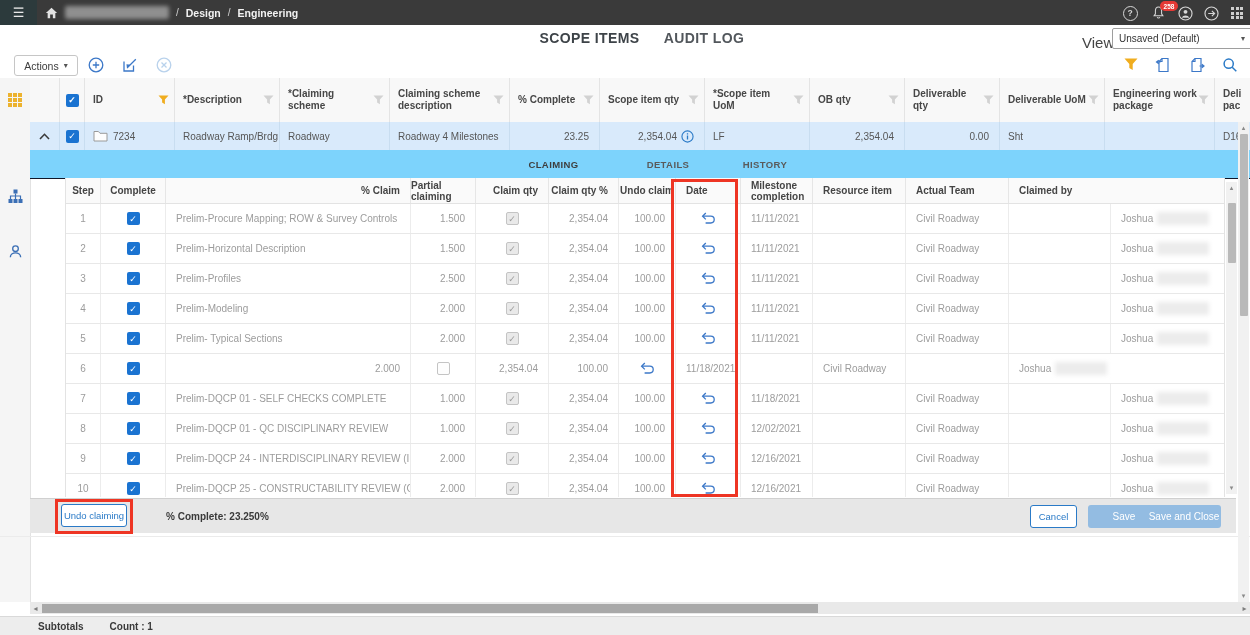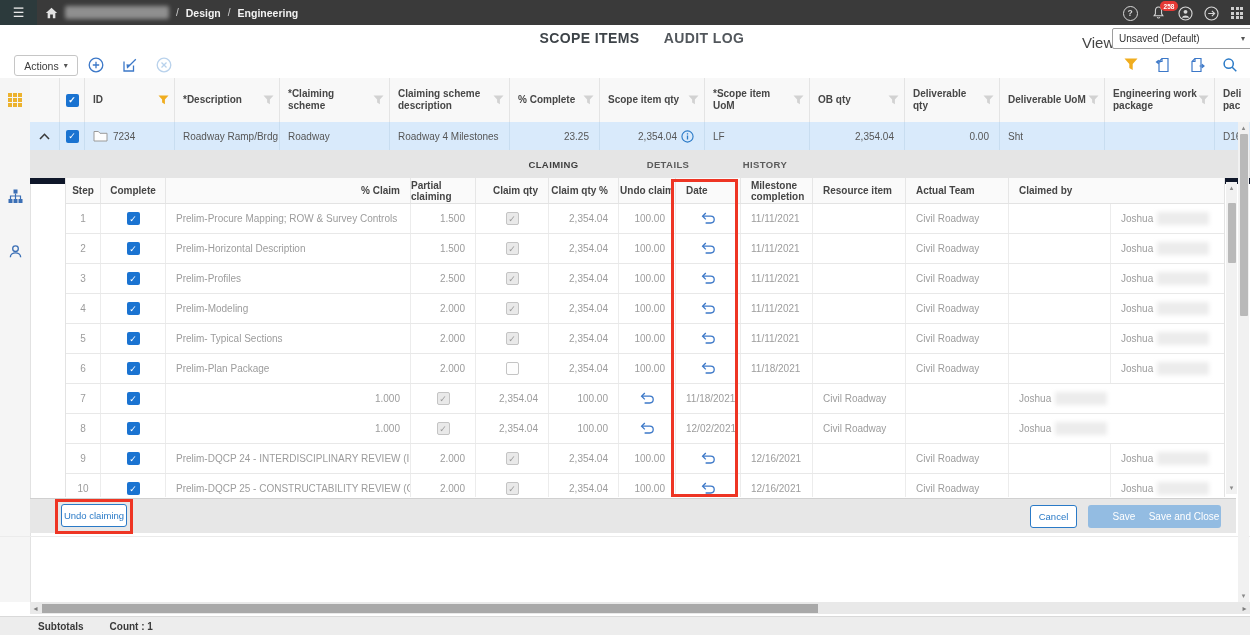--- a/index.html
+++ b/index.html
@@ -43,21 +43,21 @@
   .gridheader{left:30px;top:78px;width:1220px;height:44px;background:#f8f8f8;border-bottom:1px solid #d8d8d8;}
   .ohc{position:relative;border-right:1px solid #e4e4e4;display:flex;align-items:center;padding:0 16px 0 8px;
        font-weight:bold;color:#474747;line-height:1.2;overflow:hidden;cursor:pointer;}
   .ohc .fun{position:absolute;right:5px;top:17px;}
   .selrow{left:30px;top:122px;width:1220px;height:28px;background:#d9eafb;border-bottom:1px solid #cfe2f3;}
   .orc{border-right:1px solid rgba(100,140,180,.14);display:flex;align-items:center;padding:0 8px;
        color:#565656;overflow:hidden;white-space:nowrap;}
   .orc.rgt{justify-content:flex-end;}
   .orc.cc{justify-content:center;padding:0;}
   
-  .dtabs{left:30px;top:150px;width:1220px;height:28px;background:#e5e5e5;border-bottom:6px solid #0f172a;}
+  .dtabs{left:30px;top:150px;width:1220px;height:28px;background:#7dd3fc;border-bottom:1px solid #0f172a;}
   .dtab{top:0;height:28px;display:flex;align-items:center;justify-content:center;font-size:9.5px;font-weight:bold;
         letter-spacing:.4px;color:#5a5a5a;cursor:pointer;}
   .dtab.active{border-bottom:3px solid #2a7ac7;color:#3e3e3e;}
   .igrid{display:grid;grid-template-columns:35px 65px 245px 65px 73px 70px 57px 65px 72px 93px 103px 102px 115px;}
   .iheader{left:65px;top:178px;width:1160px;height:26px;background:#fafafa;border:1px solid #e3e3e3;border-top:none;box-sizing:border-box;}
   .ihc{border-right:1px solid #e6e6e6;display:flex;align-items:center;font-weight:bold;color:#454545;overflow:hidden;}
   .irows{left:65px;top:204px;width:1160px;height:293px;background:#fff;border-left:1px solid #e3e3e3;border-right:1px solid #e3e3e3;box-sizing:border-box;overflow:hidden;}
   .irow{height:29px;border-bottom:1px solid #e8e8e8;}
   .ic{border-right:1px solid #ececec;display:flex;align-items:center;color:#9c9c9c;overflow:hidden;white-space:nowrap;}
   .cc{justify-content:center;}
@@ -504,21 +504,20 @@
         <div class="ic lft"></div>
         <div class="ic lft">Civil Roadway</div>
         <div class="ic lft"></div>
         <div class="ic lft" style="border-right:none">Joshua<span class="redact"></span></div>
       </div>
       <div class="irow igrid">
         <div class="ic cc">6</div>
         <div class="ic cc">
           <span class="cb on">✓</span>
         </div>
-        <div class="ic lft nm">Prelim-Plan Package</div>
         <div class="ic rgt">2.000</div>
         <div class="ic cc">
           <span class="cb empty"></span>
         </div>
         <div class="ic rgt">2,354.04</div>
         <div class="ic rgt">100.00</div>
         <div class="ic cc">
           <svg width="15" height="13" viewBox="0 0 15 13">
             <path d="M4.8 1 L1.6 4.2 L4.8 7.4" fill="none" stroke="#3c78c8" stroke-width="1.3"></path>
             <path d="M1.8 4.2 H9.8 A3.4 3.4 0 0 1 9.8 11 H4.6" fill="none" stroke="#3c78c8" stroke-width="1.3"></path>
@@ -528,20 +527,21 @@
         <div class="ic lft"></div>
         <div class="ic lft">Civil Roadway</div>
         <div class="ic lft"></div>
         <div class="ic lft" style="border-right:none">Joshua<span class="redact"></span></div>
       </div>
       <div class="irow igrid">
         <div class="ic cc">7</div>
         <div class="ic cc">
           <span class="cb on">✓</span>
         </div>
+        <div class="ic lft nm">Prelim-DQCP 01 - SELF CHECKS COMPLETE</div>
         <div class="ic rgt">1.000</div>
         <div class="ic cc">
           <span class="cb dis">✓</span>
         </div>
         <div class="ic rgt">2,354.04</div>
         <div class="ic rgt">100.00</div>
         <div class="ic cc">
           <svg width="15" height="13" viewBox="0 0 15 13">
             <path d="M4.8 1 L1.6 4.2 L4.8 7.4" fill="none" stroke="#3c78c8" stroke-width="1.3"></path>
             <path d="M1.8 4.2 H9.8 A3.4 3.4 0 0 1 9.8 11 H4.6" fill="none" stroke="#3c78c8" stroke-width="1.3"></path>
@@ -551,20 +551,21 @@
         <div class="ic lft"></div>
         <div class="ic lft">Civil Roadway</div>
         <div class="ic lft"></div>
         <div class="ic lft" style="border-right:none">Joshua<span class="redact"></span></div>
       </div>
       <div class="irow igrid">
         <div class="ic cc">8</div>
         <div class="ic cc">
           <span class="cb on">✓</span>
         </div>
+        <div class="ic lft nm">Prelim-DQCP 01 - QC DISCIPLINARY REVIEW</div>
         <div class="ic rgt">1.000</div>
         <div class="ic cc">
           <span class="cb dis">✓</span>
         </div>
         <div class="ic rgt">2,354.04</div>
         <div class="ic rgt">100.00</div>
         <div class="ic cc">
           <svg width="15" height="13" viewBox="0 0 15 13">
             <path d="M4.8 1 L1.6 4.2 L4.8 7.4" fill="none" stroke="#3c78c8" stroke-width="1.3"></path>
             <path d="M1.8 4.2 H9.8 A3.4 3.4 0 0 1 9.8 11 H4.6" fill="none" stroke="#3c78c8" stroke-width="1.3"></path>
@@ -629,20 +630,21 @@
   <div class="abs vtrack" style="left:1226px;top:182px;width:11px;height:312px">
     <span class="sarrow" style="top:2px">▴</span>
     <div class="vthumb" style="top:21px;height:60px"></div>
     <span class="sarrow" style="bottom:2px">▾</span>
   </div>
 
   <div class="abs dfooter">
     <div class="btn outline" style="left:31px;top:5px;width:66px;height:23px">
       <span>Undo claiming</span>
     </div>
+    <div class="abs pctlbl">% Complete: 23.250%</div>
     <div class="btn outline" style="left:1000px;top:6px;width:47px;height:23px">
       <span>Cancel</span>
     </div>
     <div class="btn fill" style="left:1058px;top:6px;width:72px;height:23px">
       <span>Save</span>
     </div>
     <div class="btn fill" style="left:1117px;top:6px;width:74px;height:23px">
       <span>Save and Close</span>
     </div>
   </div>

